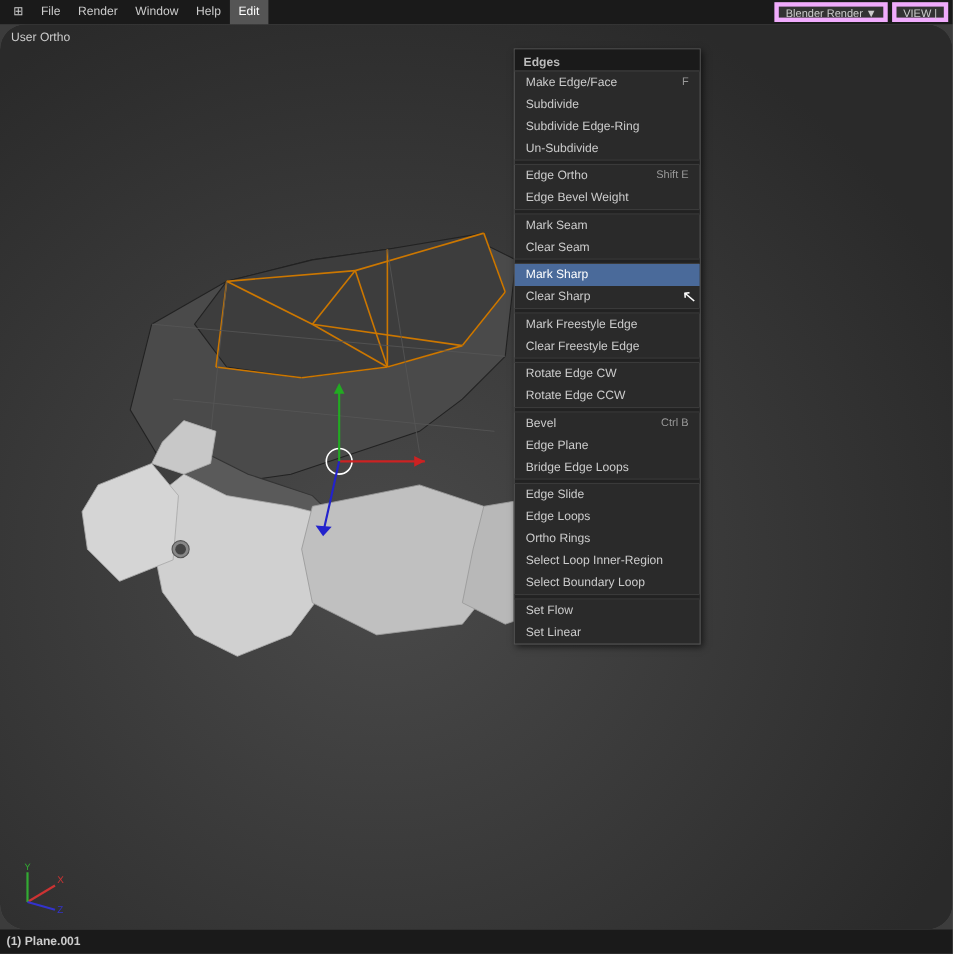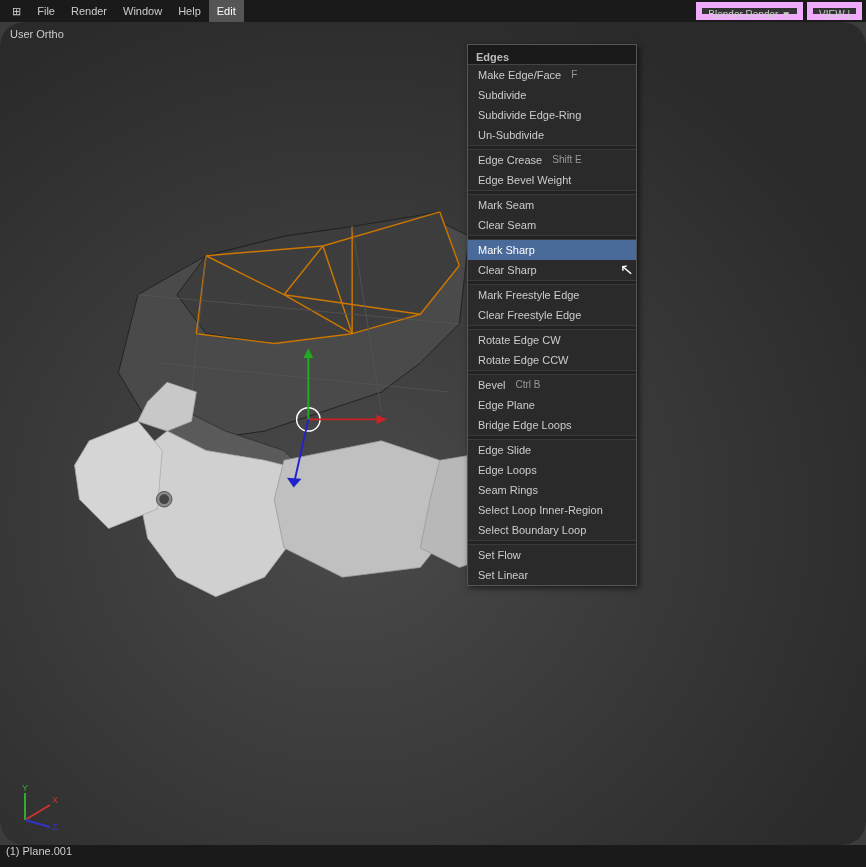--- a/index.html
+++ b/index.html
@@ -38,21 +38,21 @@
       color: #fff;
     }
     .top-bar-spacer { flex: 1; }
     .top-bar-right {
       display: flex;
       align-items: center;
       gap: 4px;
     }
     .top-bar-btn {
       background: #333;
-      border: 6px solid #f0abfc;
+      border: 4px solid #f0abfc;
       color: #ccc;
       font-size: 10px;
       padding: 1px 6px;
       height: 18px;
       cursor: pointer;
     }
 
     
     #viewport {
       position: absolute;
@@ -99,25 +99,26 @@
       z-index: 10;
     }
 
     
     #bottom-bar {
       position: absolute;
       bottom: 0; left: 0; right: 0;
       height: 22px;
       background: #1a1a1a;
       display: flex;
-      align-items: flex-start;
+      align-items: center;
       padding: 0 6px;
       color: #ccc;
       font-size: 11px;
       z-index: 100;
+      font-weight: bold;
     }
 
     
     #edges-menu {
       position: absolute;
       top: 22px;
       left: 467px;
       width: 170px;
       background: #2a2a2a;
       border: 1px solid #555;
@@ -138,20 +139,21 @@
     }
 
     .menu-item {
       padding: 2px 10px;
       cursor: pointer;
       font-size: 11px;
       color: #ccc;
       height: 20px;
       line-height: 20px;
       display: flex;
+      justify-content: space-between;
       align-items: center;
       white-space: nowrap;
     }
     .menu-item.active {
       background: #4a6a9a;
       color: #fff;
     }
     .menu-separator {
       height: 5px;
       background: #222;
@@ -277,21 +279,21 @@
     </div>
     <div class="menu-item">
       <span>Subdivide Edge-Ring</span>
     </div>
     <div class="menu-item">
       <span>Un-Subdivide</span>
     </div>
     <div class="menu-separator"></div>
 
     <div class="menu-item">
-      <span>Edge Crease</span>
+      <span>Edge Ortho</span>
       <span class="menu-shortcut">Shift E</span>
     </div>
     <div class="menu-item">
       <span>Edge Bevel Weight</span>
     </div>
     <div class="menu-separator"></div>
 
     <div class="menu-item">
       <span>Mark Seam</span>
     </div>
@@ -336,21 +338,21 @@
     </div>
     <div class="menu-separator"></div>
 
     <div class="menu-item">
       <span>Edge Slide</span>
     </div>
     <div class="menu-item">
       <span>Edge Loops</span>
     </div>
     <div class="menu-item">
-      <span>Seam Rings</span>
+      <span>Ortho Rings</span>
     </div>
     <div class="menu-item">
       <span>Select Loop Inner-Region</span>
     </div>
     <div class="menu-item">
       <span>Select Boundary Loop</span>
     </div>
     <div class="menu-separator"></div>
 
     <div class="menu-item">

